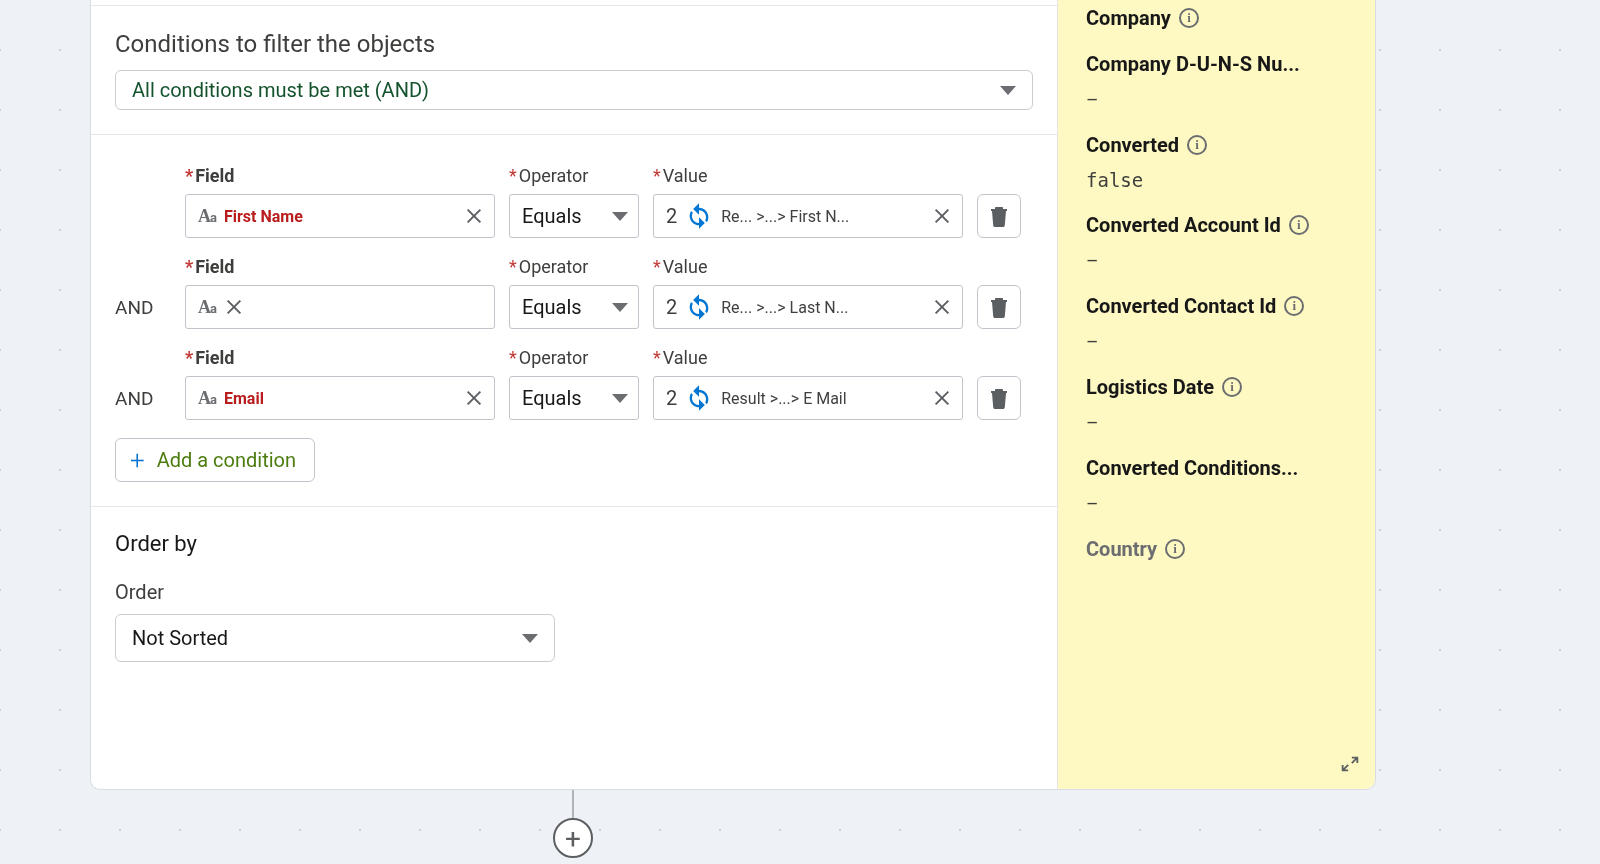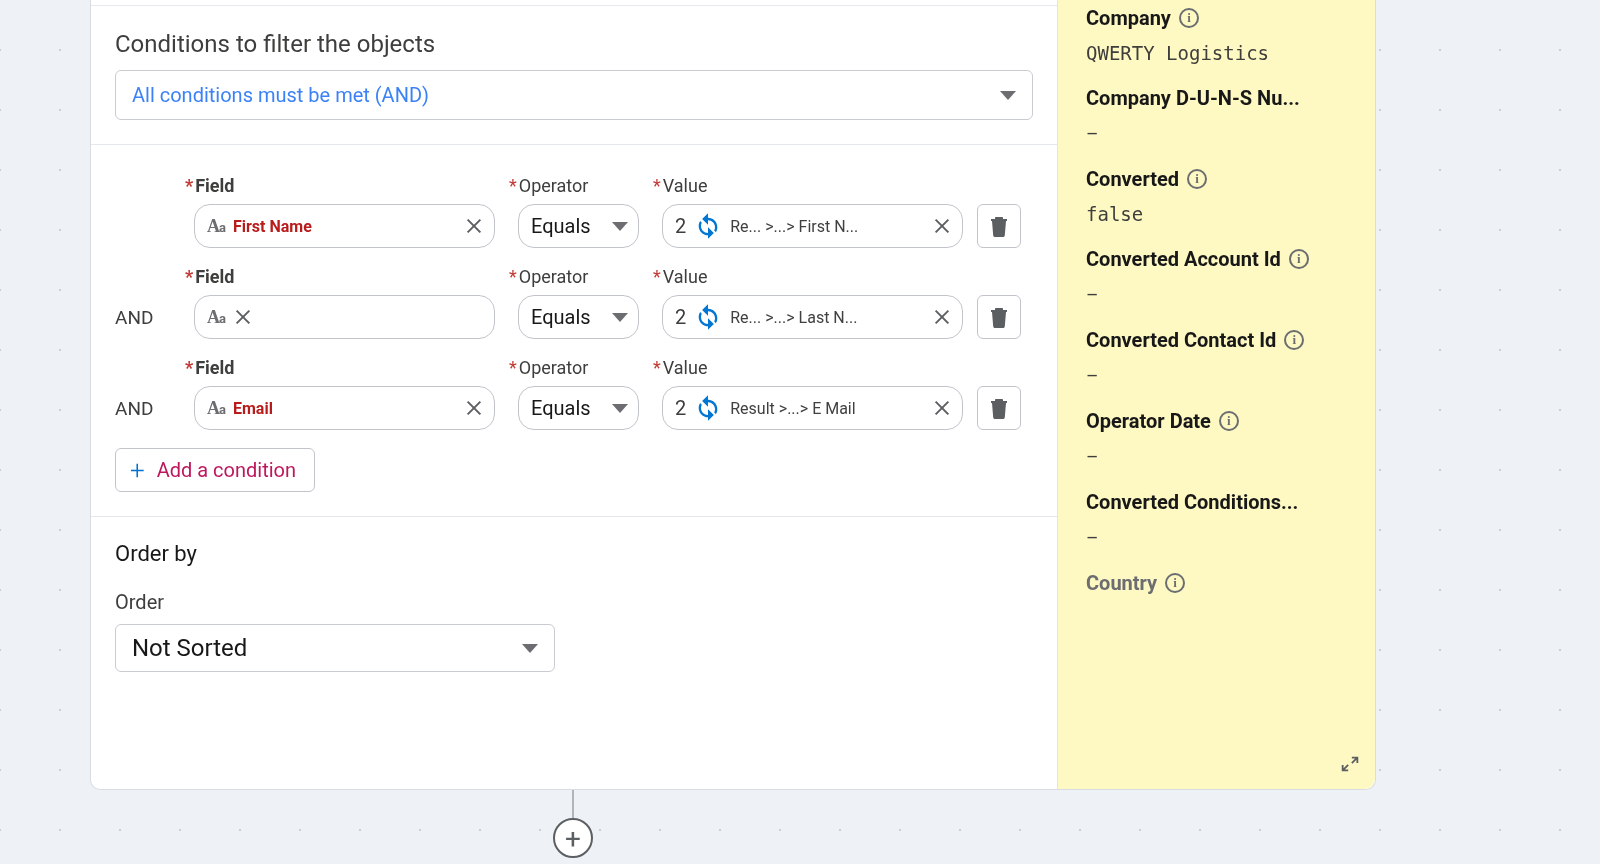--- a/index.html
+++ b/index.html
@@ -40,42 +40,42 @@
     border-bottom-right-radius: 10px;
   }
   .section {
     padding: 24px 24px;
     border-bottom: 1px solid #e5e8ec;
   }
   .section.no-bottom { border-bottom: none; }
   .cond-label { font-size: 24px; color: #3e3e3c; margin-bottom: 12px; }
   .select-wide {
     width: 100%;
-    height: 50px;
+    height: 40px;
     border: 1px solid #c9ccd1;
     border-radius: 6px;
     padding: 0 16px;
     display: flex;
     align-items: center;
     justify-content: space-between;
     font-size: 20px;
-    color: #3b82f6;
+    color: #14532d;
     background: #fff;
     cursor: pointer;
   }
   .select-med {
     width: 440px;
     height: 48px;
     border: 1px solid #c9ccd1;
     border-radius: 6px;
     padding: 0 16px;
     display: flex;
     align-items: center;
     justify-content: space-between;
-    font-size: 24px;
+    font-size: 20px;
     color: #181818;
     background: #fff;
     cursor: pointer;
     gap: 12px;
   }
   .chev {
     width: 0; height: 0;
     border-left: 8px solid transparent;
     border-right: 8px solid transparent;
     border-top: 9px solid #6b6d70;
@@ -101,30 +101,29 @@
   .col.val   { width: 310px; }
   .lbl {
     font-size: 18px;
     color: #3e3e3c;
     margin-bottom: 8px;
   }
   .req { color: #c23934; margin-right: 2px; }
   .input-box {
     height: 44px;
     border: 1px solid #c1c5cb;
-    border-radius: 16px;
+    border-radius: 3px;
     display: flex;
     align-items: center;
     padding: 0 10px 0 12px;
     background: #fff;
     gap: 8px;
     cursor: pointer;
     overflow: hidden;
     white-space: nowrap;
-    margin-left: 9px;
   }
   .input-box .txt { flex: 1; font-size: 16px; color: #b91c1c; overflow: hidden; text-overflow: ellipsis; }
   .input-box .txt-path { flex: 1; font-size: 16px; color: #404040; overflow: hidden; text-overflow: ellipsis; }
   .input-box .num { font-size: 20px; color: #3e3e3c; }
   .icon-aa { font-family: Georgia, serif; font-size: 18px; color: #6b6d70; letter-spacing: -1px; }
   .icon-x {
     width: 20px; height: 20px; position: relative; flex: 0 0 20px; cursor: pointer;
   }
   .icon-x::before, .icon-x::after {
     content: ""; position: absolute; left: 9px; top: 1px; width: 2px; height: 18px; background: #5c5f62;
@@ -145,21 +144,21 @@
     border-radius: 6px;
     background: #fff;
     padding: 0 18px 0 14px;
     display: inline-flex;
     align-items: center;
     gap: 12px;
     cursor: pointer;
     margin-left: 0;
   }
   .plus-ic { font-size: 26px; color: #0070d2; font-weight: 300; line-height: 1; }
-  .add-txt { font-size: 20px; color: #be185d; }
+  .add-txt { font-size: 20px; color: #4d7c0f; }
   .orderby-h { font-size: 22px; font-weight: 400; color: #181818; margin-bottom: 24px; }
   .order-lbl { font-size: 20px; color: #3e3e3c; margin-bottom: 10px; }
   .side-item { margin-top: 22px; }
   .side-item.first { margin-top: 6px; }
   .side-label { font-size: 20px; font-weight: 700; color: #181818; display: flex; align-items: center; gap: 8px; white-space: nowrap; overflow: hidden; text-overflow: ellipsis; }
   .side-label.dim { color: #6b6d70; }
   .info-ic {
     width: 20px; height: 20px; border: 2px solid #6b6d70; border-radius: 50%;
     display: inline-flex; align-items: center; justify-content: center;
     font-size: 13px; font-weight: 700; color: #6b6d70; font-family: Georgia, serif;
@@ -335,21 +334,20 @@
     </div>
 
   </div>
 
   <div class="side">
     <div class="side-item first">
       <div class="side-label">
           <span>Company</span>
           <span class="info-ic">i</span>
         </div>
-      <div class="side-val">QWERTY Logistics</div>
     </div>
     <div class="side-item">
       <div class="side-label">
           <span>Company D-U-N-S Nu...</span>
         </div>
       <div class="side-val reg">–</div>
     </div>
     <div class="side-item">
       <div class="side-label">
           <span>Converted</span>
@@ -366,21 +364,21 @@
     </div>
     <div class="side-item">
       <div class="side-label">
           <span>Converted Contact Id</span>
           <span class="info-ic">i</span>
         </div>
       <div class="side-val reg">–</div>
     </div>
     <div class="side-item">
       <div class="side-label">
-          <span>Operator Date</span>
+          <span>Logistics Date</span>
           <span class="info-ic">i</span>
         </div>
       <div class="side-val reg">–</div>
     </div>
     <div class="side-item">
       <div class="side-label">
           <span>Converted Conditions...</span>
         </div>
       <div class="side-val reg">–</div>
     </div>

